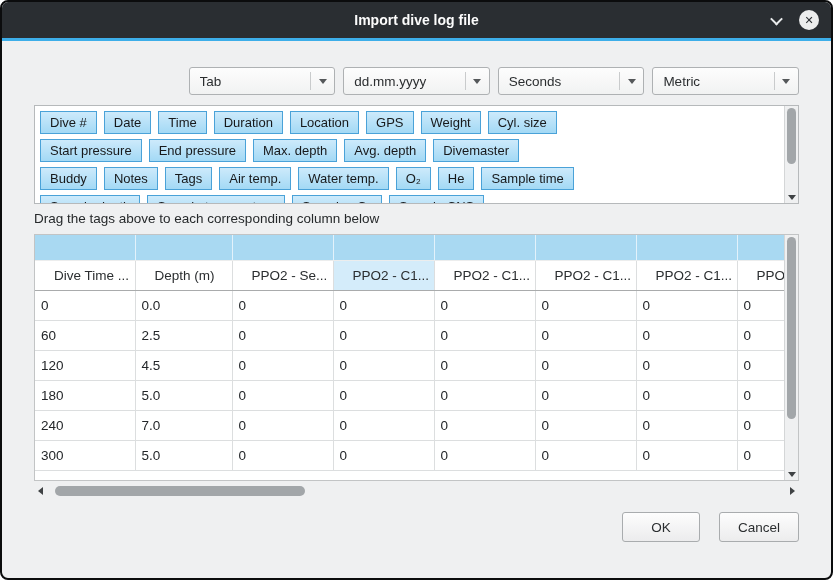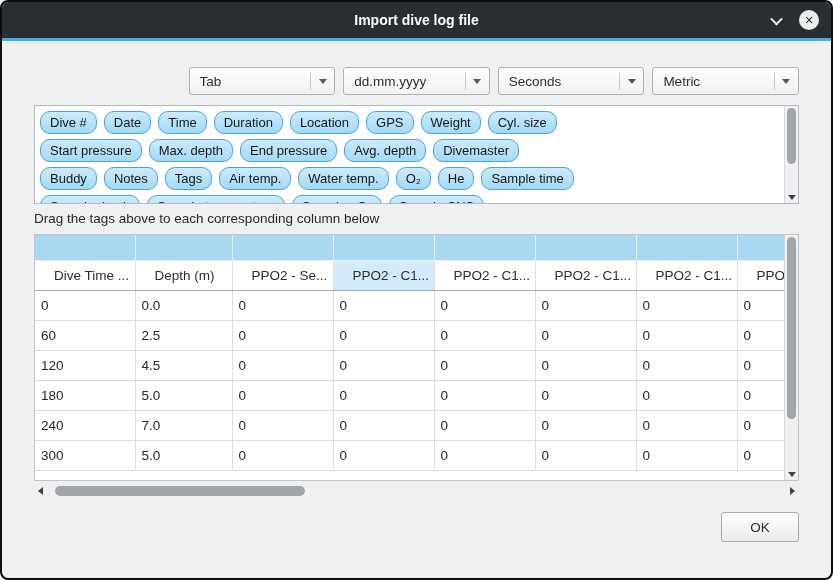--- a/index.html
+++ b/index.html
@@ -35,21 +35,21 @@
   .combo-caret { width:23px; display:flex; justify-content:center; align-items:center; }
   .combo-caret::after { content:""; border-left:4px solid transparent; border-right:4px solid transparent; border-top:5px solid #55585a; }
   .combo-hl { background:#3daee9; border-color:#2f8fc4; color:#ffffff;margin-top:44px; }
   .combo-hl .combo-sep { background:rgba(0,0,0,0.25); }
   .combo-hl .combo-caret::after { border-top-color:#ffffff; }
   
   .tag-area { margin-top:10px; height:99px; background:#ffffff; border:1px solid #b6b9bb; display:flex; flex-shrink:0; }
   .tag-list { flex:1; overflow:hidden; padding:5px 4px 0 5px; }
   .tag-row { display:flex; gap:7px; margin-bottom:5px; white-space:nowrap; }
   .tag-pill { display:inline-flex; align-items:center; height:23px; padding:0 9px;
-    background:linear-gradient(#cdeafb,#a3d9f5); border:1px solid #4aa2d8; border-radius:10px;
+    background:linear-gradient(#cdeafb,#a3d9f5); border:1px solid #4aa2d8; border-radius:0;
     font-size:13px; color:#17191b; white-space:nowrap; cursor:grab; }
   
   .vscroll { width:14px; background:#eff0f1; border-left:1px solid #d4d6d7; position:relative; flex-shrink:0; }
   .vthumb { position:absolute; left:2px; right:2px; border-radius:5px; background:#a2a6a9; }
   .arrow-down { position:absolute; bottom:3px; left:50%; transform:translateX(-50%);
     width:0; height:0; border-left:4px solid transparent; border-right:4px solid transparent; border-top:5px solid #3f4244; }
   .instruction { margin-top:7px; font-size:13.5px; color:#26292b; flex-shrink:0; }
   
   .table-wrap { margin-top:8px; height:247px; border:1px solid #c2c4c5; background:#ffffff; display:flex; flex-shrink:0; }
   .table-viewport { flex:1; overflow:hidden; }
@@ -123,22 +123,22 @@
             <span class="tag-pill">Date</span>
             <span class="tag-pill">Time</span>
             <span class="tag-pill">Duration</span>
             <span class="tag-pill">Location</span>
             <span class="tag-pill">GPS</span>
             <span class="tag-pill">Weight</span>
             <span class="tag-pill">Cyl. size</span>
           </div>
           <div class="tag-row">
             <span class="tag-pill">Start pressure</span>
+            <span class="tag-pill">End pressure</span>
             <span class="tag-pill">Max. depth</span>
-            <span class="tag-pill">End pressure</span>
             <span class="tag-pill">Avg. depth</span>
             <span class="tag-pill">Divemaster</span>
           </div>
           <div class="tag-row">
             <span class="tag-pill">Buddy</span>
             <span class="tag-pill">Notes</span>
             <span class="tag-pill">Tags</span>
             <span class="tag-pill">Air temp.</span>
             <span class="tag-pill">Water temp.</span>
             <span class="tag-pill">O₂</span>
@@ -266,16 +266,17 @@
     </div>
 
     <div class="hscroll">
       <span class="harrow left"></span>
       <div class="hthumb"></div>
       <span class="harrow right"></span>
     </div>
 
     <div class="button-row">
       <button class="btn">OK</button>
+      <button class="btn">Cancel</button>
     </div>
 
   </div>
 </div>
 
 </body></html>

